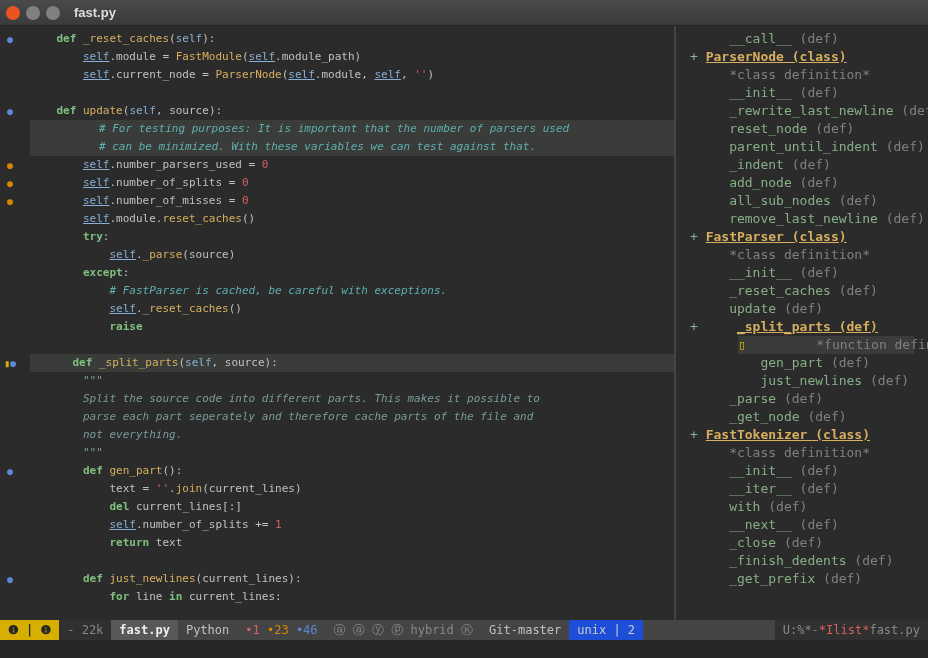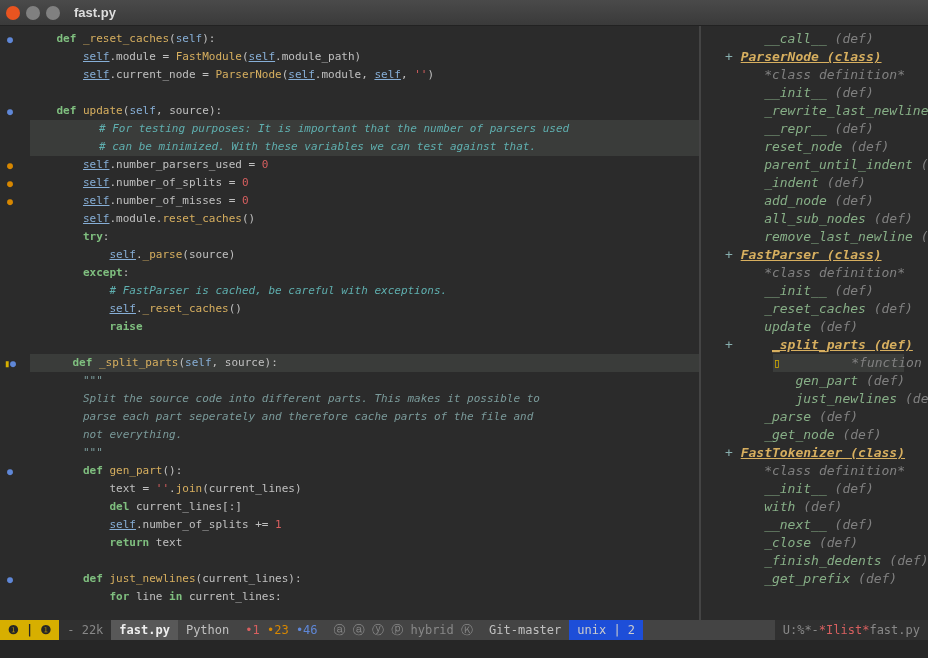--- a/index.html
+++ b/index.html
@@ -73,26 +73,25 @@
 .punc { color: #c0c0c0; }
 .op { color: #c0c0c0; }
 .num { color: #d75f5f; }
 .str { color: #d75f5f; }
 .cmt { color: #5fafaf; font-style: italic; }
 .doc { color: #7a9a9a; font-style: italic; }
 .call { color: #d7af5f; }
 .ident { color: #c0c0c0; }
 
 .sidebar {
-  width: 227px;
+  width: 252px;
   background: #2b2b2b;
-  padding: 4px 24px;
+  padding: 4px 14px;
   line-height: 18px;
   overflow: hidden;
-  font-style: italic;
 }
 .sidebar .item { height: 18px; white-space: pre; }
 .sidebar .hdr { color: #d7af5f; text-decoration: underline; font-weight: bold; }
 .sidebar .plus { color: #87afaf; }
 .sidebar .starred { color: #808080; }
 .sidebar .def { color: #87af87; }
 .sidebar .defparen { color: #808080; }
 .sidebar .cur-row { background: #3a3c3a; margin-left: 48px; }
 .sidebar .cursor-box { color: #d7af00; }
 
@@ -190,41 +189,41 @@
         <div class="mark"></div>
       </div>
     <div class="code" id="code"><div class="line"><span>    </span><span class="kw">def</span><span> </span><span class="fn">_reset_caches</span><span class="punc">(</span><span class="self">self</span><span class="punc">):</span></div><div class="line"><span>        </span><span class="self-u">self</span><span class="punc">.</span><span class="ident">module </span><span class="op">=</span><span> </span><span class="call">FastModule</span><span class="punc">(</span><span class="self-u">self</span><span class="punc">.</span><span class="ident">module_path</span><span class="punc">)</span></div><div class="line"><span>        </span><span class="self-u">self</span><span class="punc">.</span><span class="ident">current_node </span><span class="op">=</span><span> </span><span class="call">ParserNode</span><span class="punc">(</span><span class="self-u">self</span><span class="punc">.</span><span class="ident">module</span><span class="punc">, </span><span class="self-u">self</span><span class="punc">, </span><span class="str">''</span><span class="punc">)</span></div><div class="line"><span> </span></div><div class="line"><span>    </span><span class="kw">def</span><span> </span><span class="fn">update</span><span class="punc">(</span><span class="self">self</span><span class="punc">, </span><span class="param">source</span><span class="punc">):</span></div><div class="line hl-line"><span>        </span><span class="cmt"># For testing purposes: It is important that the number of parsers used</span></div><div class="line hl-line"><span>        </span><span class="cmt"># can be minimized. With these variables we can test against that.</span></div><div class="line"><span>        </span><span class="self-u">self</span><span class="punc">.</span><span class="ident">number_parsers_used </span><span class="op">=</span><span> </span><span class="num">0</span></div><div class="line"><span>        </span><span class="self-u">self</span><span class="punc">.</span><span class="ident">number_of_splits </span><span class="op">=</span><span> </span><span class="num">0</span></div><div class="line"><span>        </span><span class="self-u">self</span><span class="punc">.</span><span class="ident">number_of_misses </span><span class="op">=</span><span> </span><span class="num">0</span></div><div class="line"><span>        </span><span class="self-u">self</span><span class="punc">.</span><span class="ident">module</span><span class="punc">.</span><span class="call">reset_caches</span><span class="punc">()</span></div><div class="line"><span>        </span><span class="kw">try</span><span class="punc">:</span></div><div class="line"><span>            </span><span class="self-u">self</span><span class="punc">.</span><span class="call">_parse</span><span class="punc">(</span><span class="ident">source</span><span class="punc">)</span></div><div class="line"><span>        </span><span class="kw">except</span><span class="punc">:</span></div><div class="line"><span>            </span><span class="cmt"># FastParser is cached, be careful with exceptions.</span></div><div class="line"><span>            </span><span class="self-u">self</span><span class="punc">.</span><span class="call">_reset_caches</span><span class="punc">()</span></div><div class="line"><span>            </span><span class="kw">raise</span></div><div class="line"><span> </span></div><div class="line hl-line"><span>    </span><span class="kw">def</span><span> </span><span class="fn">_split_parts</span><span class="punc">(</span><span class="self">self</span><span class="punc">, </span><span class="param">source</span><span class="punc">):</span></div><div class="line"><span>        </span><span class="doc">"""</span></div><div class="line"><span>        </span><span class="doc">Split the source code into different parts. This makes it possible to</span></div><div class="line"><span>        </span><span class="doc">parse each part seperately and therefore cache parts of the file and</span></div><div class="line"><span>        </span><span class="doc">not everything.</span></div><div class="line"><span>        </span><span class="doc">"""</span></div><div class="line"><span>        </span><span class="kw">def</span><span> </span><span class="fn">gen_part</span><span class="punc">():</span></div><div class="line"><span>            </span><span class="ident">text </span><span class="op">=</span><span> </span><span class="str">''</span><span class="punc">.</span><span class="call">join</span><span class="punc">(</span><span class="ident">current_lines</span><span class="punc">)</span></div><div class="line"><span>            </span><span class="kw">del</span><span> </span><span class="ident">current_lines</span><span class="punc">[:]</span></div><div class="line"><span>            </span><span class="self-u">self</span><span class="punc">.</span><span class="ident">number_of_splits </span><span class="op">+=</span><span> </span><span class="num">1</span></div><div class="line"><span>            </span><span class="kw">return</span><span> </span><span class="ident">text</span></div><div class="line"><span> </span></div><div class="line"><span>        </span><span class="kw">def</span><span> </span><span class="fn">just_newlines</span><span class="punc">(</span><span class="param">current_lines</span><span class="punc">):</span></div><div class="line"><span>            </span><span class="kw">for</span><span> </span><span class="ident">line</span><span> </span><span class="kw">in</span><span> </span><span class="ident">current_lines</span><span class="punc">:</span></div></div>
   </div>
   <div class="sidebar" id="sidebar">
       <div class="item"><span></span>     <span class="def">__call__</span><span class="defparen"> (def)</span></div>
       <div class="item"><span class="plus">+</span> <span class="hdr">ParserNode (class)</span></div>
       <div class="item"><span></span>     <span class="starred">*class definition*</span></div>
       <div class="item"><span></span>     <span class="def">__init__</span><span class="defparen"> (def)</span></div>
       <div class="item"><span></span>     <span class="def">_rewrite_last_newline</span><span class="defparen"> (def)</span></div>
-      <div class="item"><span></span>     <span class="def">__repr__</span><span class="defparen"> (def)</span></div>
       <div class="item"><span></span>     <span class="def">reset_node</span><span class="defparen"> (def)</span></div>
       <div class="item"><span></span>     <span class="def">parent_until_indent</span><span class="defparen"> (def)</span></div>
       <div class="item"><span></span>     <span class="def">_indent</span><span class="defparen"> (def)</span></div>
       <div class="item"><span></span>     <span class="def">add_node</span><span class="defparen"> (def)</span></div>
       <div class="item"><span></span>     <span class="def">all_sub_nodes</span><span class="defparen"> (def)</span></div>
       <div class="item"><span></span>     <span class="def">remove_last_newline</span><span class="defparen"> (def)</span></div>
       <div class="item"><span class="plus">+</span> <span class="hdr">FastParser (class)</span></div>
       <div class="item"><span></span>     <span class="starred">*class definition*</span></div>
       <div class="item"><span></span>     <span class="def">__init__</span><span class="defparen"> (def)</span></div>
       <div class="item"><span></span>     <span class="def">_reset_caches</span><span class="defparen"> (def)</span></div>
       <div class="item"><span></span>     <span class="def">update</span><span class="defparen"> (def)</span></div>
       <div class="item"><span class="plus">+</span>     <span class="hdr">_split_parts (def)</span></div>
       <div class="item cur-row"><span class="cursor-box">▯</span>         <span class="starred">*function definition*</span></div>
       <div class="item"><span></span>         <span class="def">gen_part</span><span class="defparen"> (def)</span></div>
       <div class="item"><span></span>         <span class="def">just_newlines</span><span class="defparen"> (def)</span></div>
       <div class="item"><span></span>     <span class="def">_parse</span><span class="defparen"> (def)</span></div>
       <div class="item"><span></span>     <span class="def">_get_node</span><span class="defparen"> (def)</span></div>
       <div class="item"><span class="plus">+</span> <span class="hdr">FastTokenizer (class)</span></div>
       <div class="item"><span></span>     <span class="starred">*class definition*</span></div>
       <div class="item"><span></span>     <span class="def">__init__</span><span class="defparen"> (def)</span></div>
+      <div class="item"><span></span>     <span class="def">__iter__</span><span class="defparen"> (def)</span></div>
       <div class="item"><span></span>     <span class="def">with</span><span class="defparen"> (def)</span></div>
       <div class="item"><span></span>     <span class="def">__next__</span><span class="defparen"> (def)</span></div>
       <div class="item"><span></span>     <span class="def">_close</span><span class="defparen"> (def)</span></div>
       <div class="item"><span></span>     <span class="def">_finish_dedents</span><span class="defparen"> (def)</span></div>
       <div class="item"><span></span>     <span class="def">_get_prefix</span><span class="defparen"> (def)</span></div>
     </div>
 </div>
 
 <div class="statusbar">
   <span class="seg sb-warn">❶ | ❶</span>

